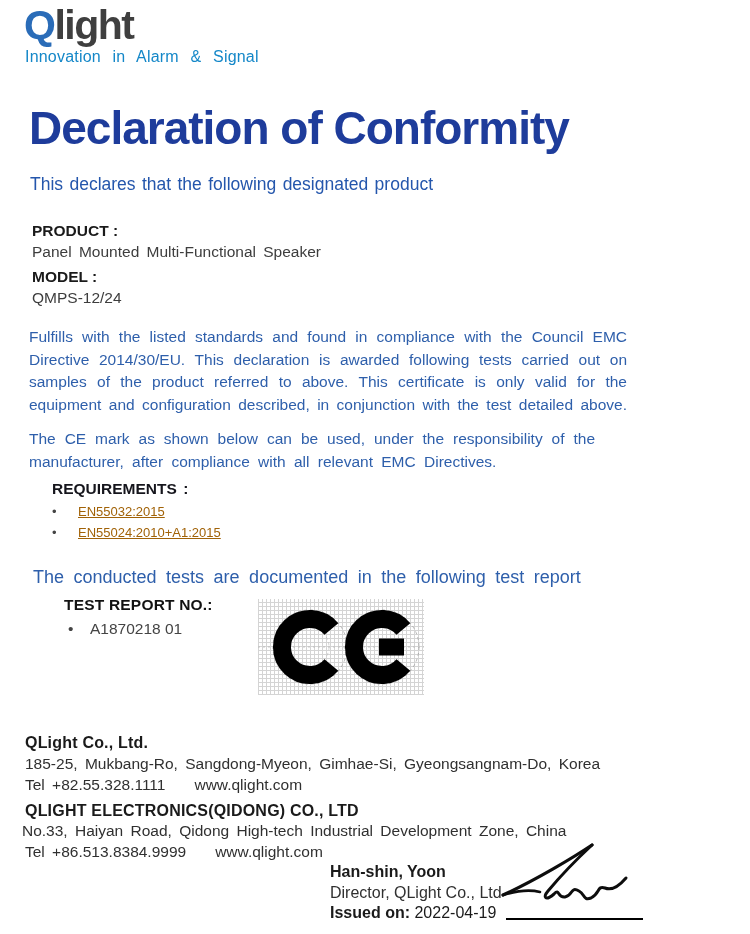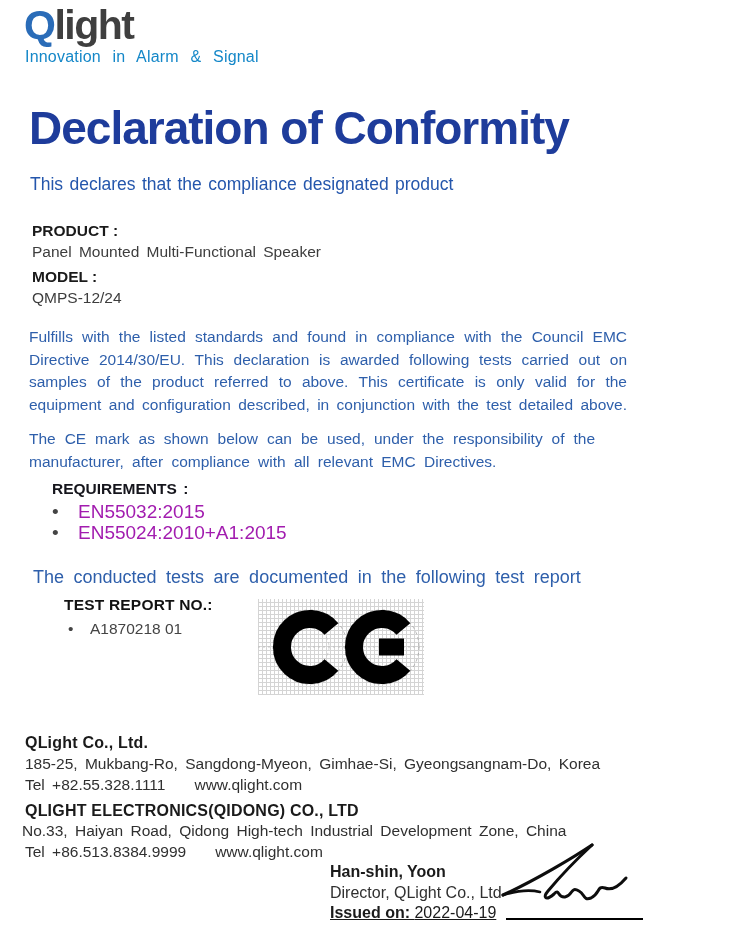--- a/index.html
+++ b/index.html
@@ -31,21 +31,21 @@
 
   
   .bluepara{font-size:15.5px;color:#2e5fab;line-height:22.5px;}
   .para1{left:29px;top:326px;width:598px;}
   .para2{left:29px;top:428px;width:566px;}
   .jl{text-align:justify;text-align-last:justify;}
   .ll{text-align:left;word-spacing:4px;}
 
   
   .req-label{left:52px;top:480px;font-size:15.5px;font-weight:bold;color:#15151c;word-spacing:2px;}
-  .req-item{font-size:19px;color:#a21caf;line-height:21.5px;}
+  .req-item{font-size:13px;color:#a16207;line-height:21.5px;text-decoration:underline;}
   .req-1{left:52px;top:501px;}
   .req-2{left:52px;top:522px;}
   .bullet::before{content:"\2022";display:inline-block;width:26px;color:#444444;}
 
   .tests-note{left:33px;top:567px;font-size:18px;color:#2e5fab;word-spacing:4.5px;}
 
   .trn-label{left:64px;top:596px;font-size:15.5px;font-weight:bold;color:#121212;letter-spacing:0.2px;}
   .trn-item{left:68px;top:620px;font-size:15.5px;color:#444444;}
   .trn-item .bullet::before{width:22px;}
 
@@ -66,35 +66,35 @@
   .kr-addr{left:25px;top:755px;}
   .kr-tel{left:25px;top:776px;}
   .cn-name{left:25px;top:802px;}
   .cn-addr{left:22px;top:822px;}
   .cn-tel{left:25px;top:843px;}
   .web{display:inline-block;margin-left:29px;}
 
   
   .sig-name{left:330px;top:863px;font-size:16px;font-weight:bold;color:#1a1a1a;}
   .sig-title{left:330px;top:884px;font-size:16px;color:#303030;}
-  .sig-issued{left:330px;top:904px;font-size:16px;color:#1a1a1a;text-decoration:underline;}
+  .sig-issued{left:330px;top:904px;font-size:16px;color:#1a1a1a;}
   .sig-issued .lab{font-weight:bold;}
   .sig-svg{left:498px;top:841px;}
   .sig-line{left:506px;top:918px;width:137px;height:2px;background:#000;}
 </style>
 </head>
 <body>
 
 <div class="abs brand">
   <span class="q">Q</span><span class="rest">light</span>
 </div>
 <div class="abs tagline">Innovation in Alarm &amp; Signal</div>
 
 <div class="abs doc-title">Declaration of Conformity</div>
-<div class="abs doc-subtitle">This declares that the compliance designated product</div>
+<div class="abs doc-subtitle">This declares that the following designated product</div>
 
 <div class="abs fld-label lbl-product">PRODUCT :</div>
 <div class="abs fld-value val-product">Panel Mounted Multi-Functional Speaker</div>
 <div class="abs fld-label lbl-model">MODEL :</div>
 <div class="abs fld-value val-model">QMPS-12/24</div>
 
 <div class="abs bluepara para1">
   <div class="jl">Fulfills with the listed standards and found in compliance with the Council EMC</div>
   <div class="jl">Directive 2014/30/EU. This declaration is awarded following tests carried out on</div>
   <div class="jl">samples of the product referred to above. This certificate is only valid for the</div>

